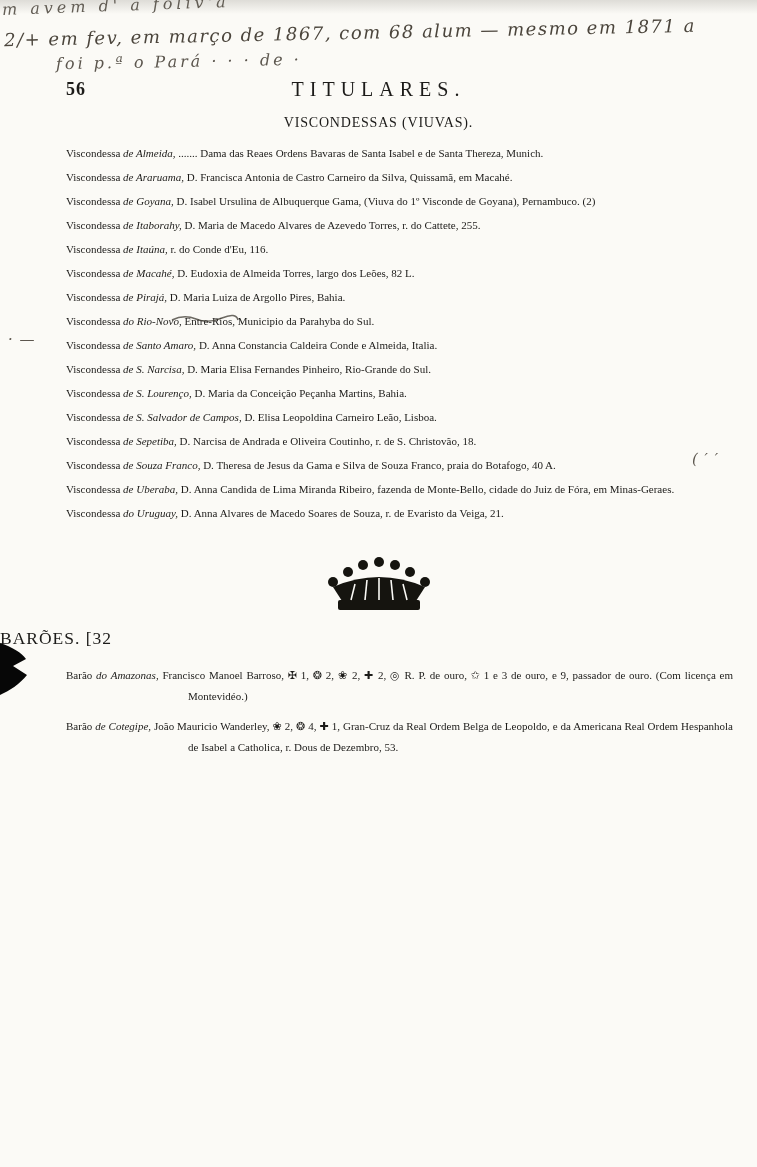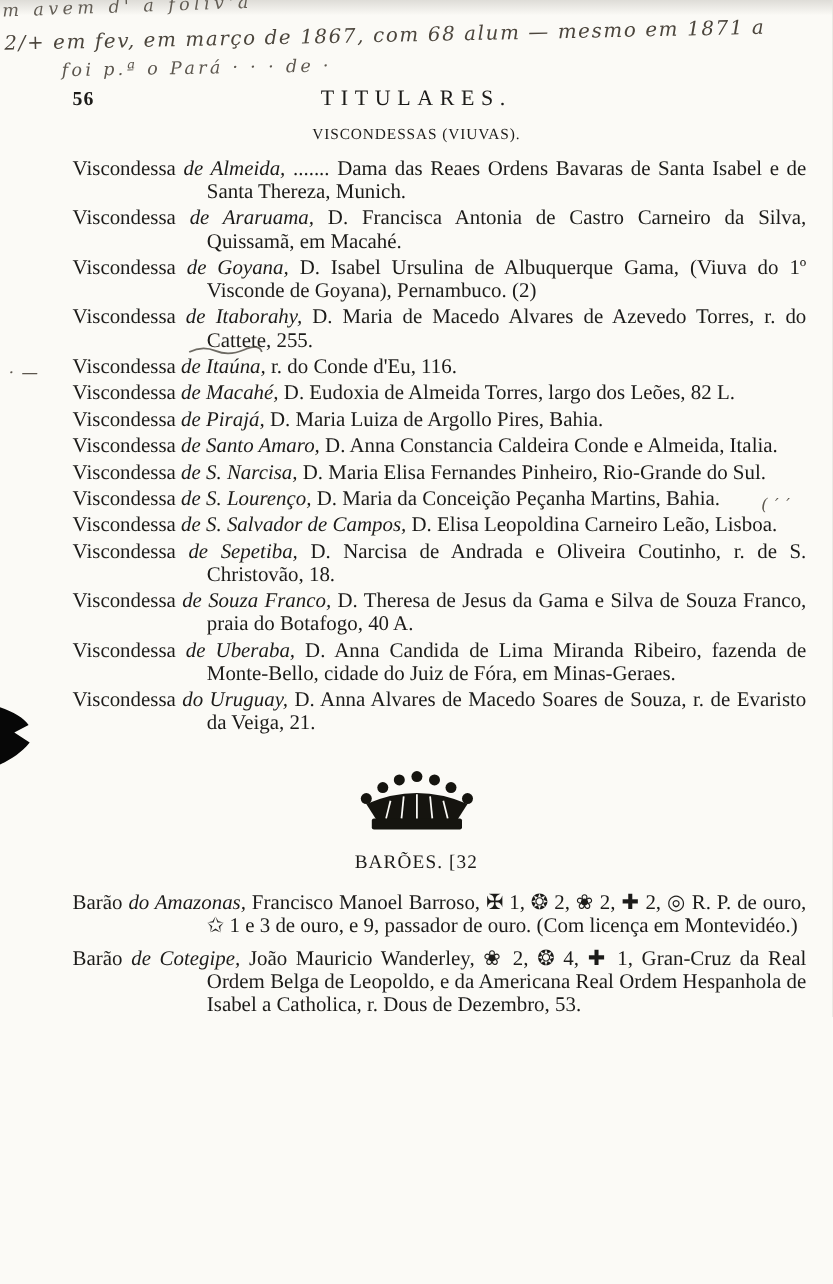--- a/index.html
+++ b/index.html
@@ -36,31 +36,31 @@
   .page-num  { position:absolute; left:54px; top:1px; font-weight:bold; font-size:18px; letter-spacing:1px;margin-left:12px; }
   .page-title{ font-weight:normal; font-size:20px; letter-spacing:6px; }
 
   .section-heading {
     text-align:center; font-weight:normal; font-size:14px;
     letter-spacing:0.8px; margin:13px 0 12px;
   }
 
   .content { padding:0 24px 0 66px; }
   .entry {
-    font-size:19px; line-height:21px;
+    font-size:11px; line-height:21px;
     padding-left:122px; text-indent:-122px;
     margin-bottom:3px;
     text-align:justify;
   }
   .entry .title { font-style:italic; }
 
   .ornament { text-align:center; margin:30px 0 6px; }
 
   .baroes-heading {
-    text-align:center; font-weight:normal; font-size:17.5px;
+    text-align:left; font-weight:normal; font-size:17.5px;
     letter-spacing:1px; margin:8px 0 16px;
   }
   .baroes .entry { margin-bottom:9px; }
 
   .ink-stain { position:absolute; left:0; top:640px; }
   .margin-mark { top:330px; left:8px; }
   .rio-novo-mark { top:450px; left:692px; }
   .itaborahy-scribble { position:absolute; top:312px; left:170px; pointer-events:none; }
 </style>
 </head>
@@ -119,20 +119,25 @@
     <span class="title"> de Macahé,</span>
     <span class="text"> D. Eudoxia de Almeida Torres, largo dos Leões, 82 L.</span>
   </p>
 
   <p class="entry">
     <span class="prefix">Viscondessa</span>
     <span class="title"> de Pirajá,</span>
     <span class="text"> D. Maria Luiza de Argollo Pires, Bahia.</span>
   </p>
 
+  <p class="entry">
+    <span class="prefix">Viscondessa</span>
+    <span class="title"> do Rio-Novo,</span>
+    <span class="text"> Entre-Rios, Municipio da Parahyba do Sul.</span>
+  </p>
 
   <p class="entry">
     <span class="prefix">Viscondessa</span>
     <span class="title"> de Santo Amaro,</span>
     <span class="text"> D. Anna Constancia Caldeira Conde e Almeida, Italia.</span>
   </p>
 
   <p class="entry">
     <span class="prefix">Viscondessa</span>
     <span class="title"> de S. Narcisa,</span>

